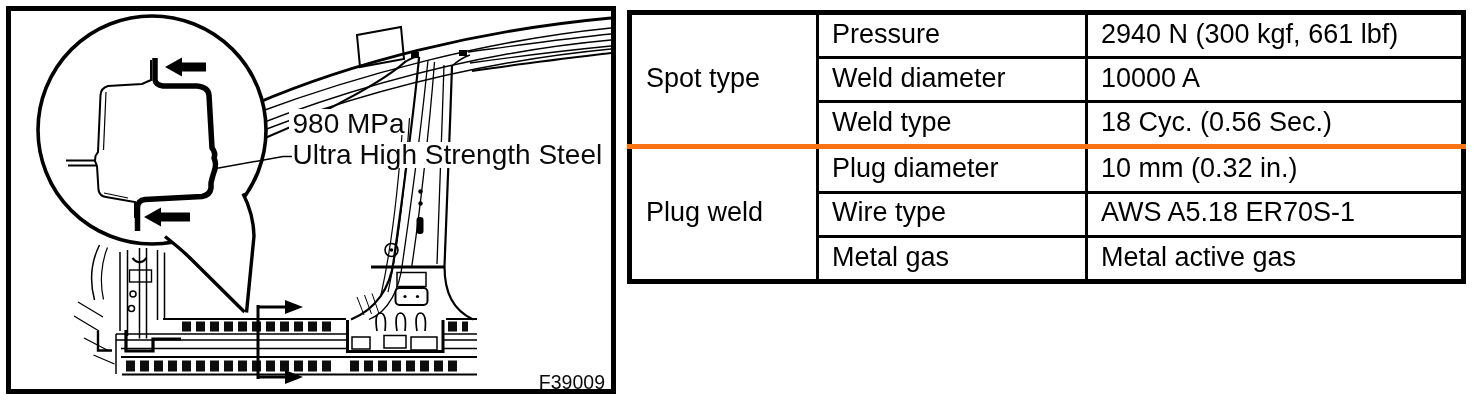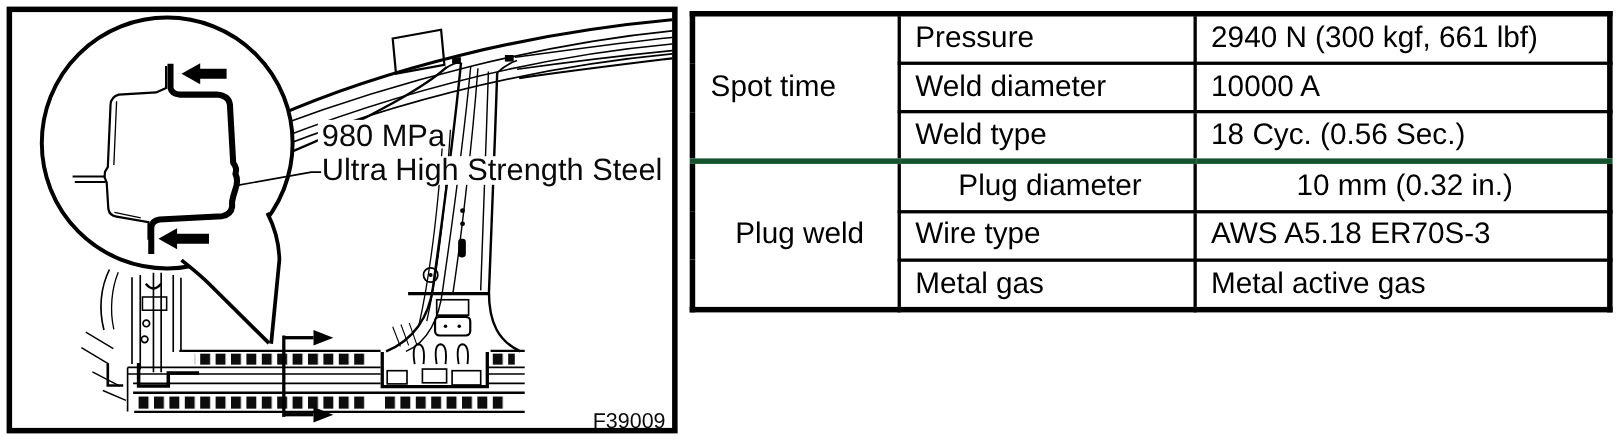--- a/index.html
+++ b/index.html
@@ -23,21 +23,21 @@
     background:#fff;color:#000;
     font-size:27px;line-height:1.1;
   }
   table.spec td{
     border:3px solid #000;
     padding:0 8px 2px 13px;
     white-space:nowrap;overflow:hidden;
     vertical-align:middle;
     background:#fff;
   }
-  table.spec tr.sec td{border-top:5px solid #14532d;text-align:center;}
+  table.spec tr.sec td{border-top:5px solid #f97316;}
   table.spec td.group{padding-left:14px;}
 </style>
 </head>
 <body>
 
 <div id="stage">
 
   <svg id="art" width="1474" height="402" viewBox="0 0 1474 402">
     <defs>
       <clipPath id="panelClip">
@@ -160,40 +160,40 @@
   </svg>
 
   <table class="spec">
     <colgroup>
       <col style="width:188px">
         <col style="width:269px">
         <col style="width:377px">
     </colgroup>
     <tbody>
       <tr>
-        <td class="group" rowspan="3">Spot time</td>
+        <td class="group" rowspan="3">Spot type</td>
         <td>Pressure</td>
         <td>2940 N (300 kgf, 661 lbf)</td>
       </tr>
       <tr>
         <td>Weld diameter</td>
         <td>10000 A</td>
       </tr>
       <tr>
         <td>Weld type</td>
         <td>18 Cyc. (0.56 Sec.)</td>
       </tr>
       <tr class="sec">
         <td class="group" rowspan="3">Plug weld</td>
         <td>Plug diameter</td>
         <td>10 mm (0.32 in.)</td>
       </tr>
       <tr>
         <td>Wire type</td>
-        <td>AWS A5.18 ER70S-3</td>
+        <td>AWS A5.18 ER70S-1</td>
       </tr>
       <tr>
         <td>Metal gas</td>
         <td>Metal active gas</td>
       </tr>
     </tbody>
   </table>
 
 </div>
 

